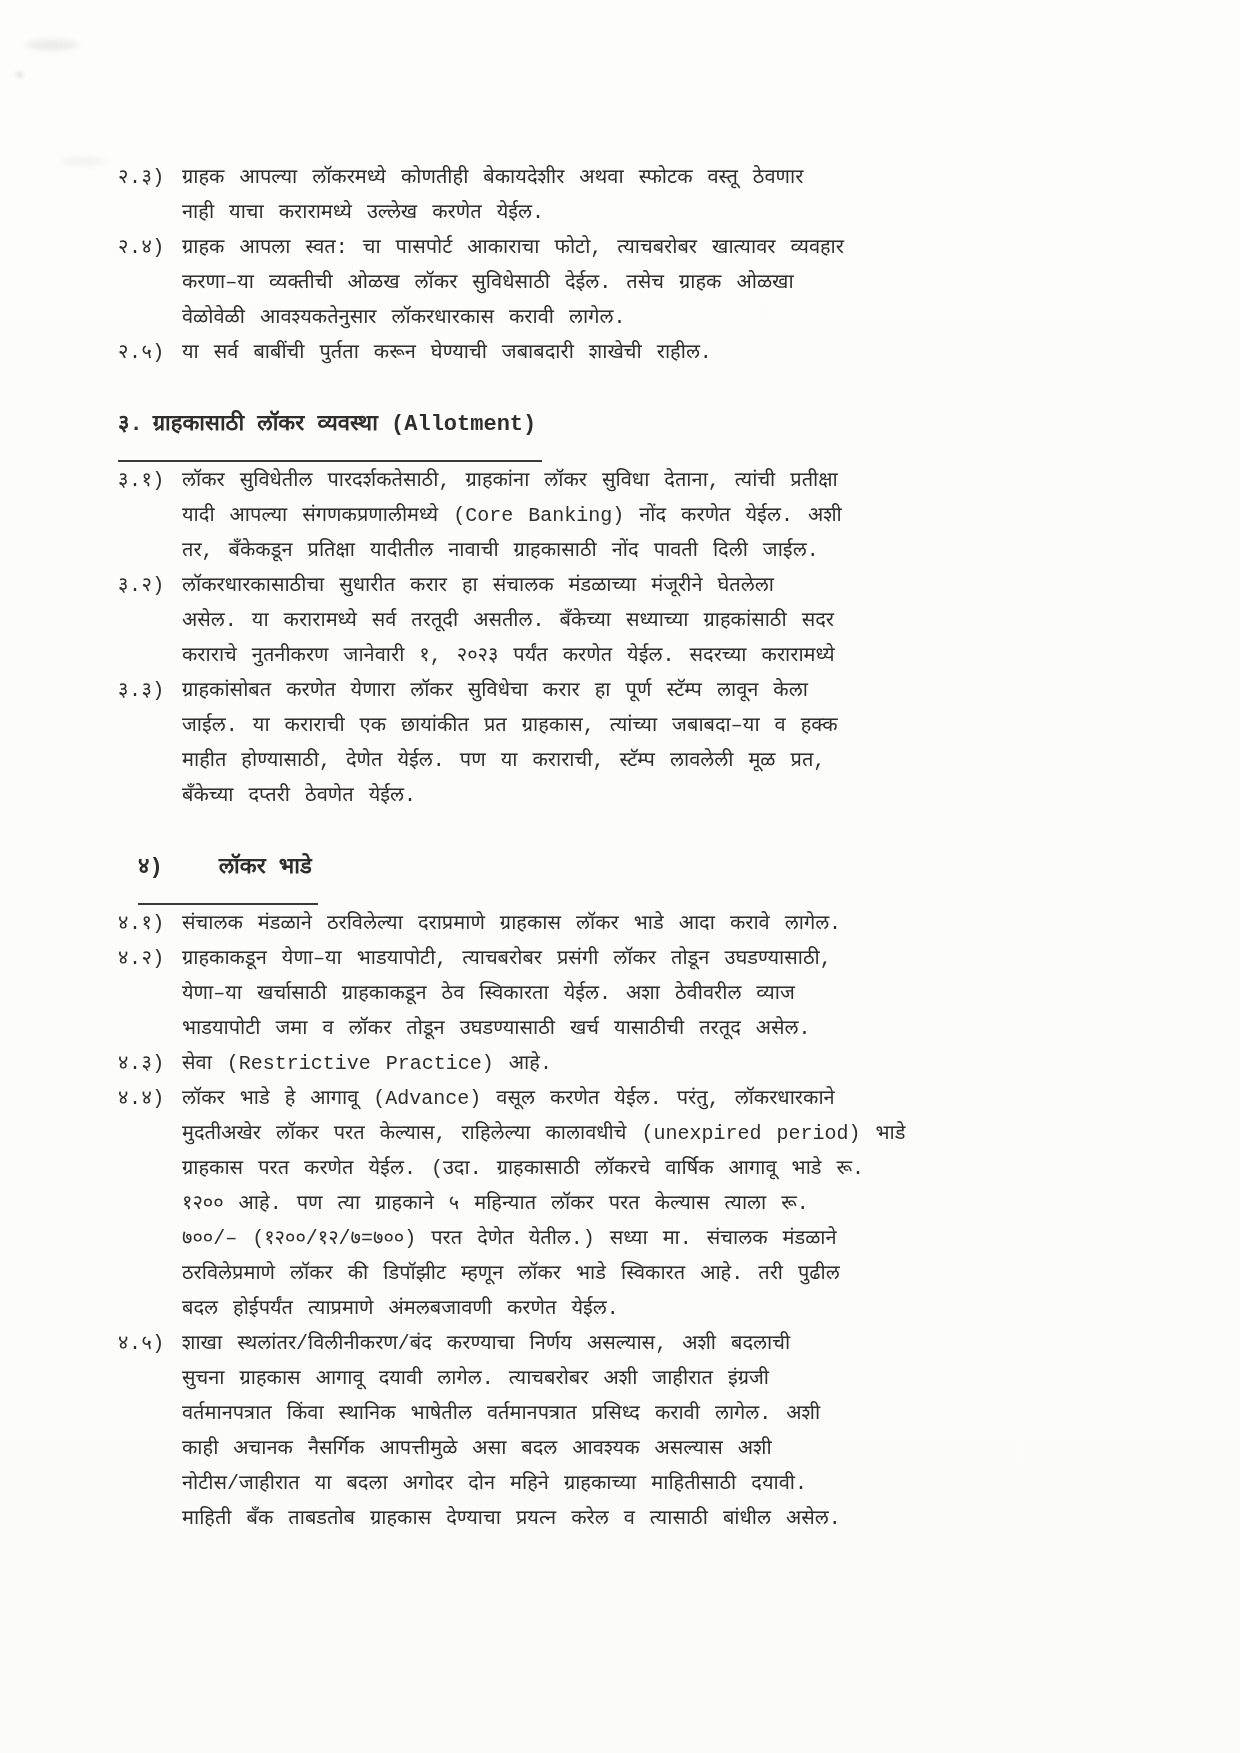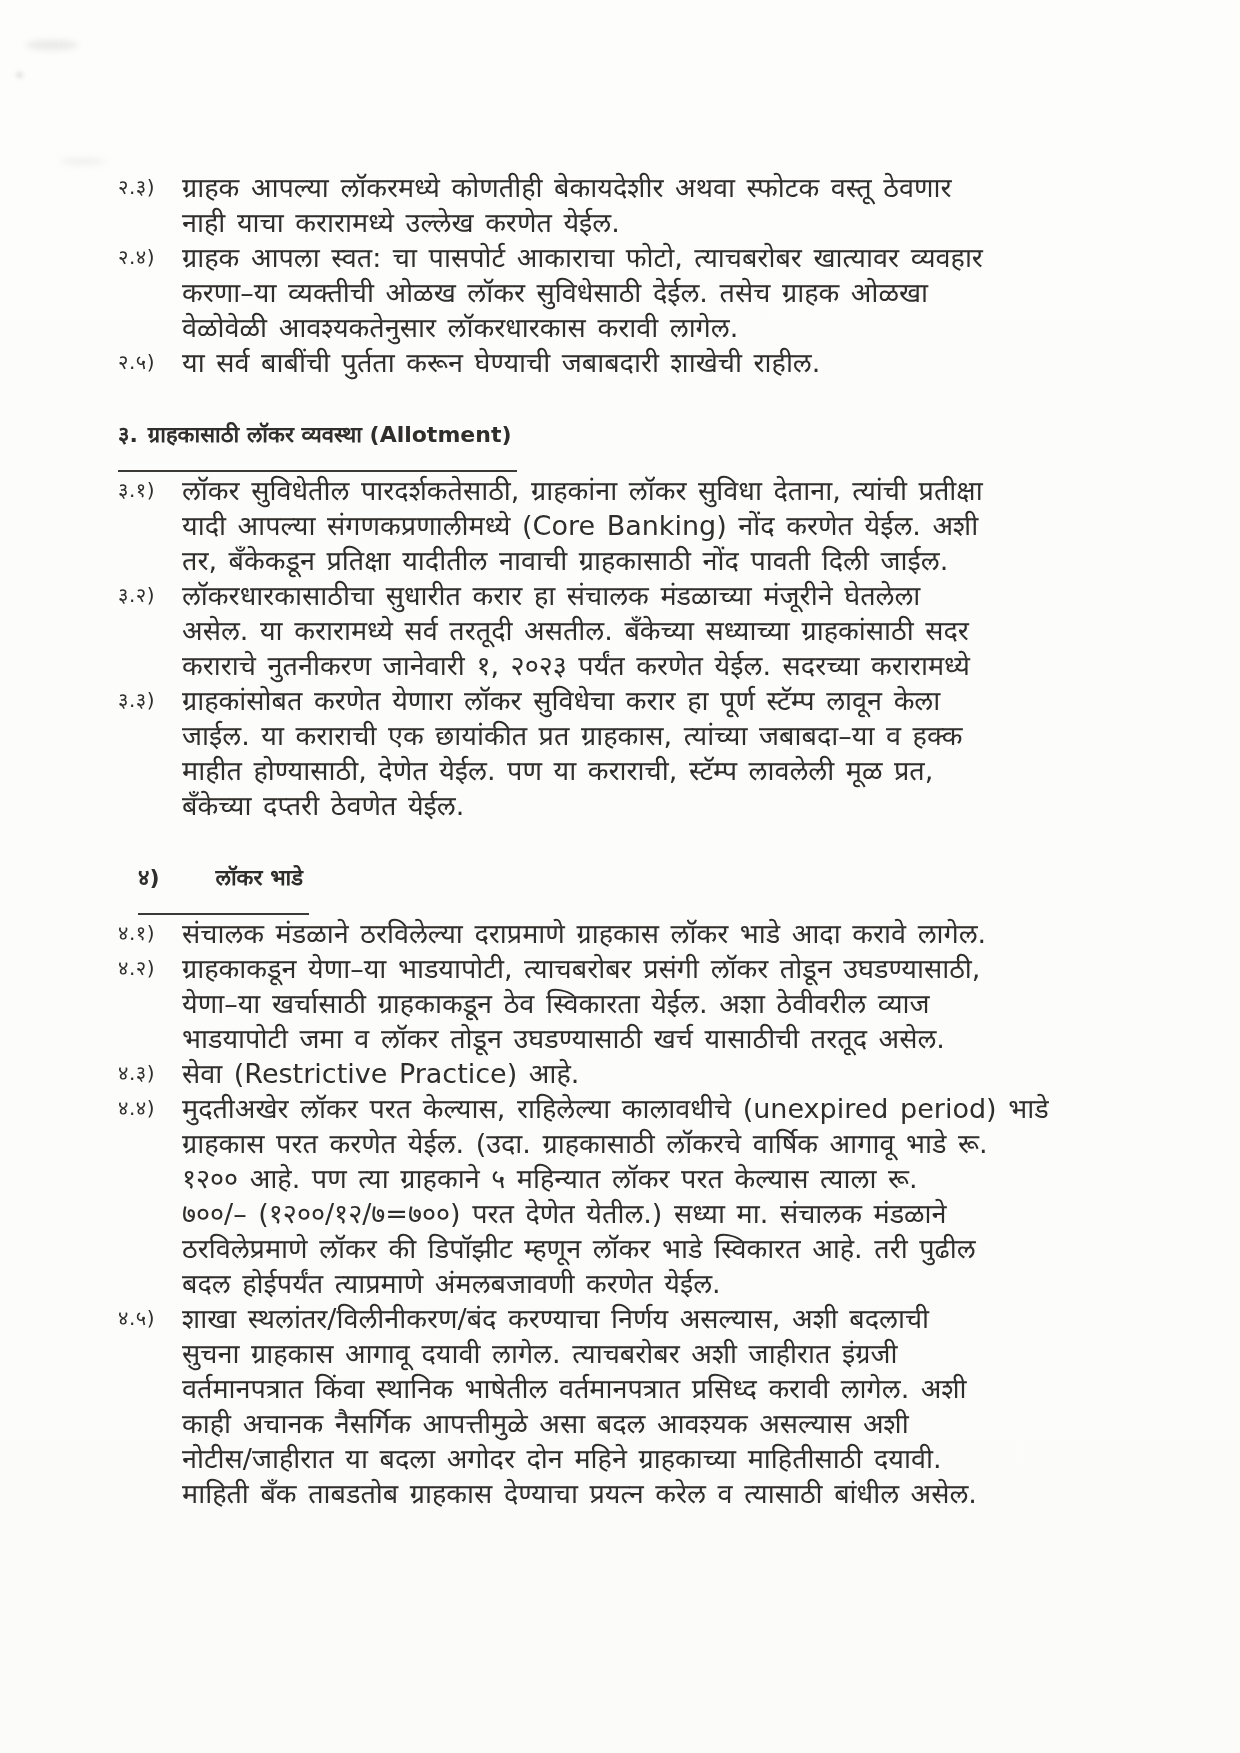--- a/index.html
+++ b/index.html
@@ -35,37 +35,38 @@
   }
   .smudge-c {
     position: absolute; left: 60px; top: 158px;
     width: 46px; height: 7px;
     background: #e3e3e1; border-radius: 50%;
     filter: blur(3px); opacity: .5;
   }
   .content {
     position: absolute;
     left: 118px;
-    top: 170px;
+    top: 160px;
     width: 1028px;
+    font-family: Liberation Mono, monospace;
   }
   .doc-section { display: block; }
   .item {
     display: flex;
     align-items: flex-start;
   }
   .item-num {
     flex: 0 0 64px;
     font-size: 20px;
     line-height: 35px;
     letter-spacing: .5px;
   }
   .item-body { flex: 1 1 auto; }
   .line {
-    font-size: 27px;
+    font-size: 20px;
     line-height: 35px;
     word-spacing: 3px;
     white-space: normal;
   }
   .sec-heading {
     margin-top: 37px;
     font-size: 22px;
     font-weight: bold;
     line-height: 35px;
     padding-bottom: 1px;
@@ -157,20 +158,21 @@
         </div>
         <div class="item">
           <div class="item-num">४.३)</div>
           <div class="item-body">
             <div class="line">सेवा (Restrictive Practice) आहे.</div>
           </div>
         </div>
         <div class="item">
           <div class="item-num">४.४)</div>
           <div class="item-body">
+            <div class="line">लॉकर भाडे हे आगावू (Advance) वसूल करणेत येईल. परंतु, लॉकरधारकाने</div>
             <div class="line">मुदतीअखेर लॉकर परत केल्यास, राहिलेल्या कालावधीचे (unexpired period) भाडे</div>
             <div class="line">ग्राहकास परत करणेत येईल. (उदा. ग्राहकासाठी लॉकरचे वार्षिक आगावू भाडे रू.</div>
             <div class="line">१२०० आहे. पण त्या ग्राहकाने ५ महिन्यात लॉकर परत केल्यास त्याला रू.</div>
             <div class="line">७००/– (१२००/१२/७=७००) परत देणेत येतील.) सध्या मा. संचालक मंडळाने</div>
             <div class="line">ठरविलेप्रमाणे लॉकर की डिपॉझीट म्हणून लॉकर भाडे स्विकारत आहे. तरी पुढील</div>
             <div class="line">बदल होईपर्यंत त्याप्रमाणे अंमलबजावणी करणेत येईल.</div>
           </div>
         </div>
         <div class="item">
           <div class="item-num">४.५)</div>

